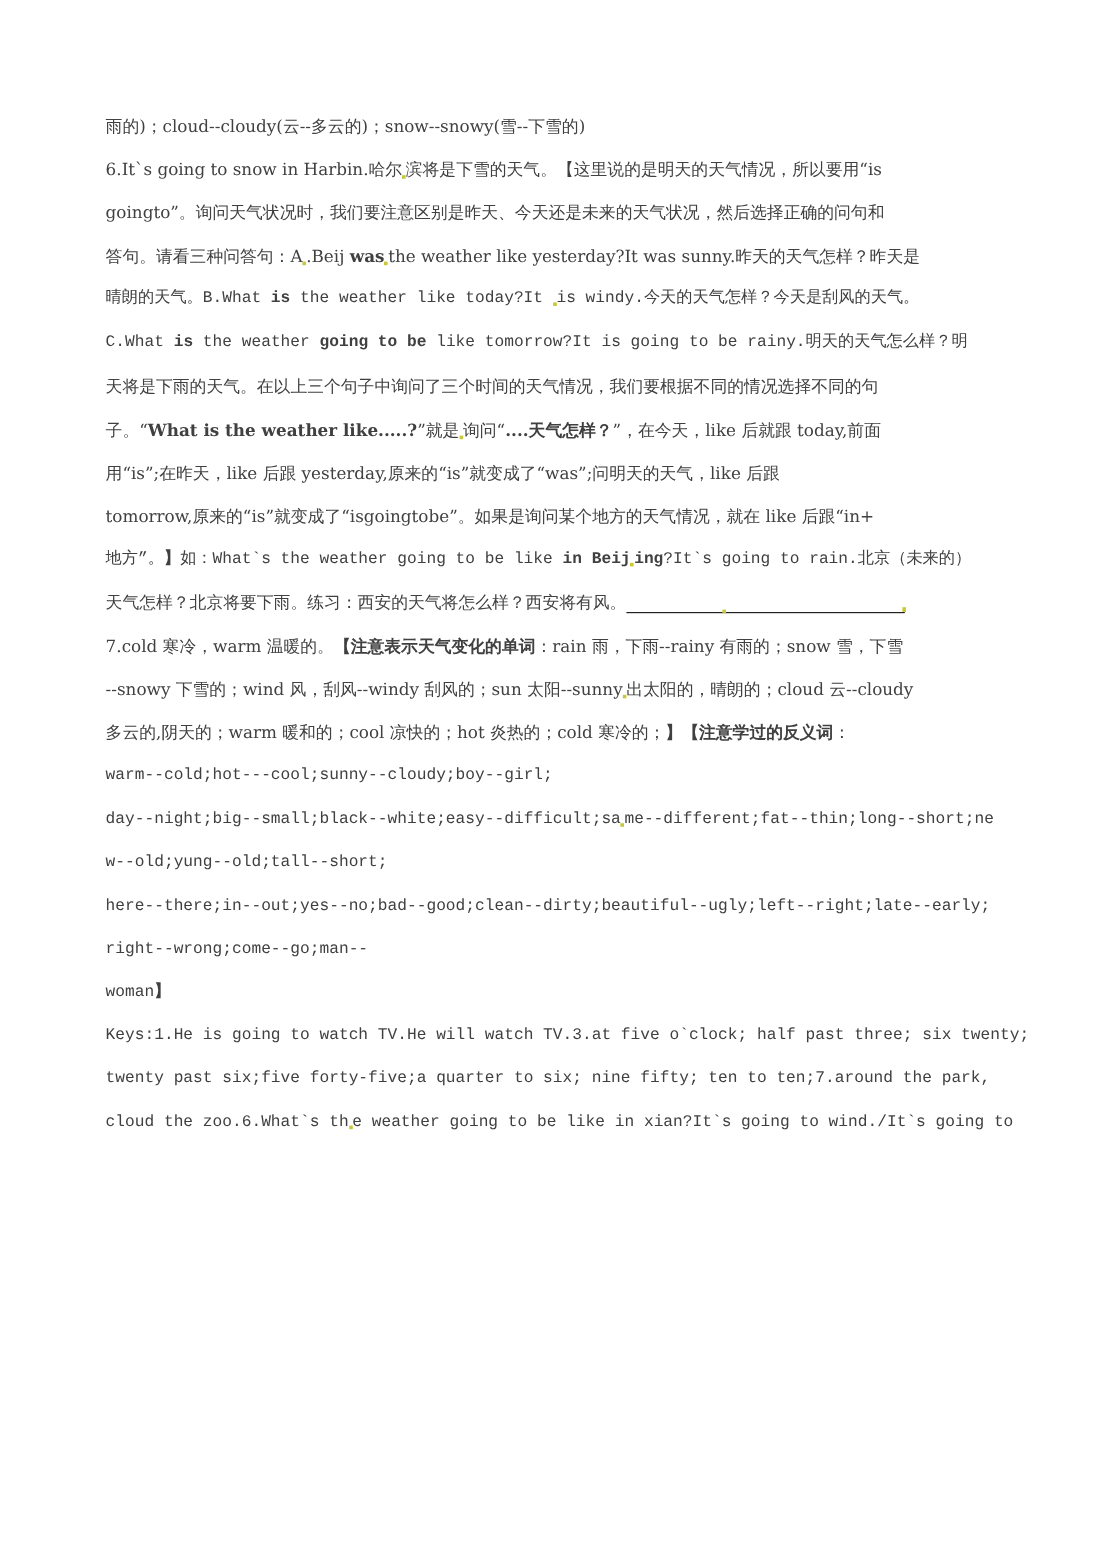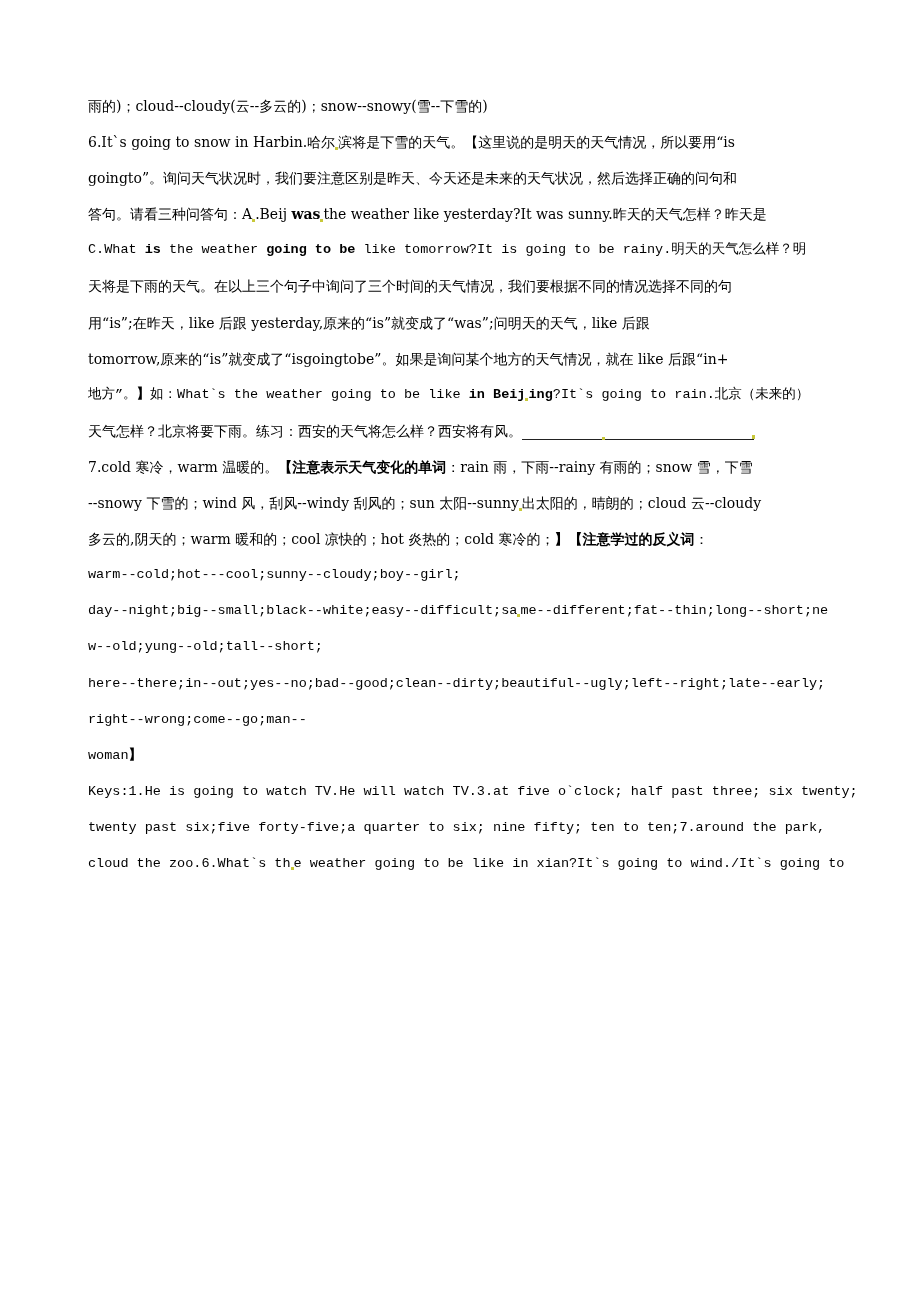--- a/index.html
+++ b/index.html
@@ -1,20 +1,20 @@
 <!DOCTYPE html>
 <html><head>
   <meta charset="utf-8">
   <style>
     html, body { margin: 0; padding: 0; background: #ffffff; }
     body { width: 920px; height: 1302px; position: relative; overflow: hidden; }
     .page {
       position: absolute; left: 88px; top: 92px; width: 760px;
       font-family: "DejaVu Serif", "Liberation Serif", serif;
-      font-size: 14px; color: #000000;
+      font-size: 14px; color: #404040;
     }
     .line {
       height: 36.1px; line-height: 28px; white-space: nowrap;
       overflow: visible; letter-spacing: 0px;
     }
     .mono { font-family: "Liberation Mono", "DejaVu Sans Mono", monospace; font-size: 13.5px; }
     .b { font-weight: bold; }
     .mark {
       display: inline-block; width: 3px; height: 3px; background: #c8c83a;
       vertical-align: -3px; margin: 0 0px;
@@ -31,25 +31,27 @@
 
 <div class="page">
   <div class="line"><span>雨的)；cloud--cloudy(云--多云的)；snow--snowy(雪--下雪的)</span></div>
 
   <div class="line"><span>6.It`s going to snow in Harbin.哈尔</span><span class="mark"></span><span>滨将是下雪的天气。【这里说的是明天的天气情况，所以要用“is</span></div>
 
   <div class="line"><span>goingto”。询问天气状况时，我们要注意区别是昨天、今天还是未来的天气状况，然后选择正确的问句和</span></div>
 
   <div class="line"><span>答句。请看三种问答句：A</span><span class="mark"></span><span>.Beij </span><span class="b">was</span><span class="mark"></span><span>the weather like yesterday?It was sunny.昨天的天气怎样？昨天是</span></div>
 
+  <div class="line mono"><span>晴朗的天气。B.What </span><span class="b">is</span><span> the weather like today?It </span><span class="mark"></span><span>is windy.今天的天气怎样？今天是刮风的天气。</span></div>
 
   <div class="line mono"><span>C.What </span><span class="b">is</span><span> the weather </span><span class="b">going to be</span><span> like tomorrow?It is going to be rainy.明天的天气怎么样？明</span></div>
 
   <div class="line"><span>天将是下雨的天气。在以上三个句子中询问了三个时间的天气情况，我们要根据不同的情况选择不同的句</span></div>
 
+  <div class="line"><span>子。“</span><span class="b">What is the weather like.....?</span><span>”就是</span><span class="mark"></span><span>询问“</span><span class="b">....天气怎样？</span><span>”，在今天，like 后就跟 today,前面</span></div>
 
   <div class="line"><span>用“is”;在昨天，like 后跟 yesterday,原来的“is”就变成了“was”;问明天的天气，like 后跟</span></div>
 
   <div class="line"><span>tomorrow,原来的“is”就变成了“isgoingtobe”。如果是询问某个地方的天气情况，就在 like 后跟“in+</span></div>
 
   <div class="line mono"><span>地方”。</span><span class="b">】</span><span>如：What`s the weather going to be like </span><span class="b">in Beij</span><span class="mark"></span><span class="b">ing</span><span>?It`s going to rain.北京（未来的）</span></div>
 
   <div class="line"><span>天气怎样？北京将要下雨。练习：西安的天气将怎么样？西安将有风。</span><span class="blank"><span class="m1"></span><span class="m2"></span></span></div>
 
   <div class="line"><span>7.cold 寒冷，warm 温暖的。</span><span class="b">【注意表示天气变化的单词</span><span>：rain 雨，下雨--rainy 有雨的；snow 雪，下雪</span></div>

